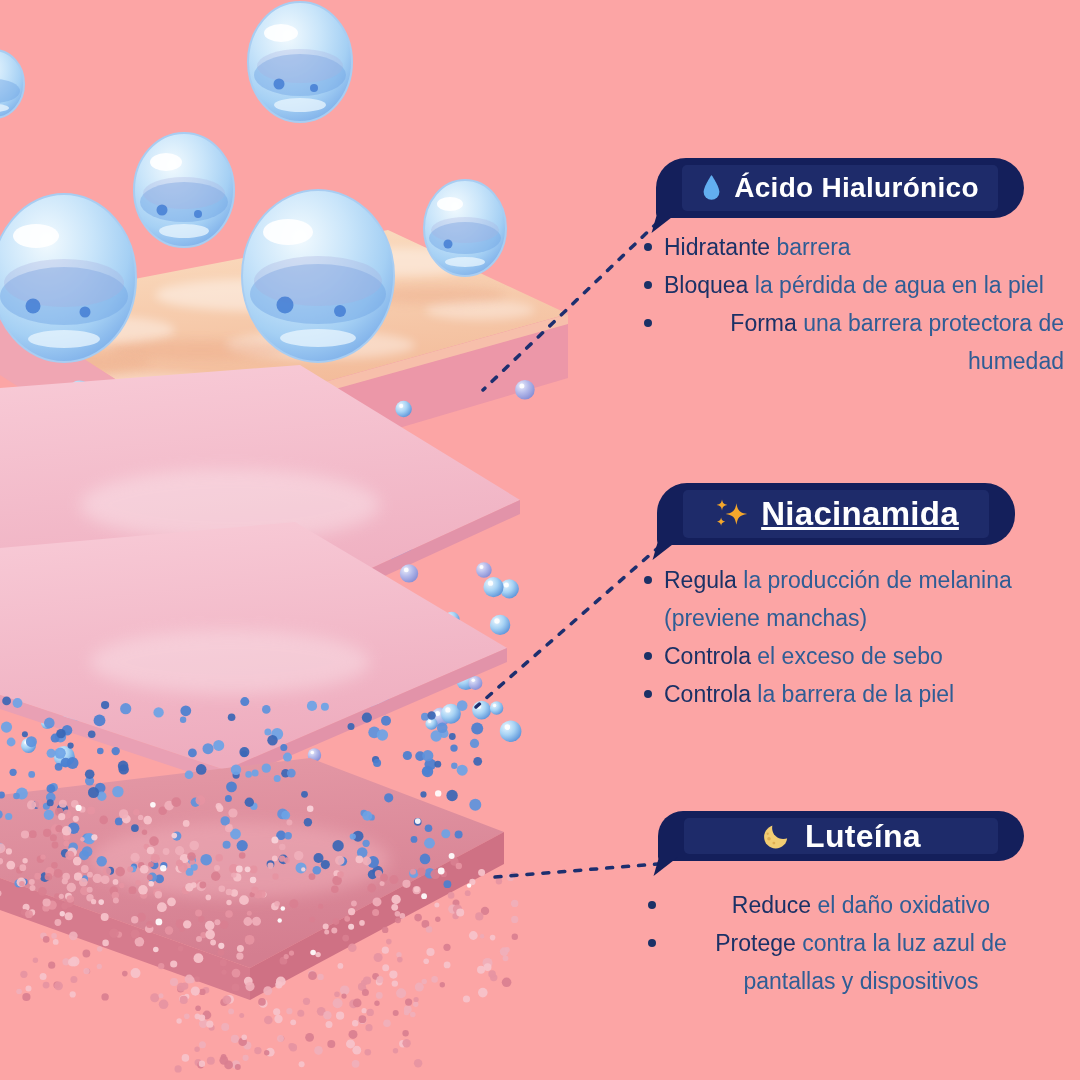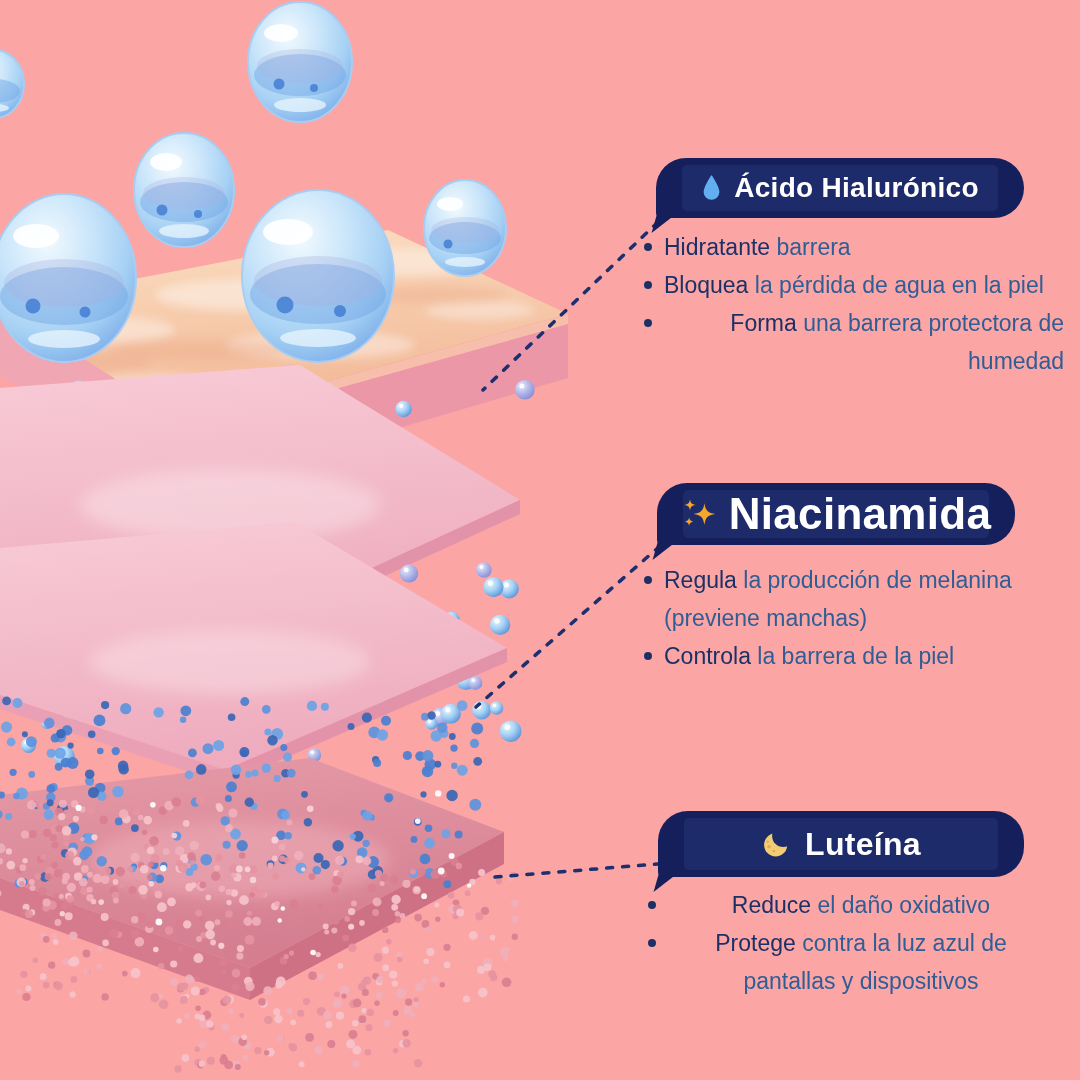--- a/index.html
+++ b/index.html
@@ -9,24 +9,24 @@
   svg.connectors{position:absolute;left:0;top:0;pointer-events:none;}
 
   
   .pill{position:absolute;background:#141f5b;border-radius:30px 30px 30px 5px;}
   .pill::after{content:"";position:absolute;left:1px;bottom:-15px;width:0;height:0;
                border-top:19px solid #141f5b;border-right:19px solid transparent;
                transform:skewX(-16deg);transform-origin:left top;}
   .pill-inner{position:absolute;left:26px;right:26px;top:7px;bottom:7px;background:#1e2b6a;border-radius:5px;}
   .pill-content{position:relative;display:flex;align-items:center;justify-content:center;gap:12px;height:100%;z-index:1;}
   .pill-title{color:#ffffff;font-weight:700;letter-spacing:.3px;white-space:nowrap;}
-  .t28{font-size:28px;} .t33{font-size:44px;} .t32{font-size:32px;}
+  .t28{font-size:28px;} .t33{font-size:33px;text-decoration:underline;} .t32{font-size:32px;}
   .pill1{left:656px;top:158px;width:368px;height:60px;}
   .pill2{left:657px;top:483px;width:358px;height:62px;}
-  .pill3{left:658px;top:811px;width:366px;height:66px;}
+  .pill3{left:658px;top:811px;width:366px;height:50px;}
   .pill-icon{display:flex;align-items:center;}
 
   
   .bullets{position:absolute;list-style:none;margin:0;padding:0;}
   .bullets li{position:relative;padding-left:26px;font-size:23px;line-height:38px;color:#2f5d95;}
   .bullets li::before{content:"";position:absolute;left:6px;top:15px;width:8px;height:8px;
                       border-radius:50%;background:#1b3166;}
   .bullets b{color:#1b3166;font-weight:400;}
   #list1{left:638px;top:228px;width:450px;}
   #list1 li.narrow{max-width:400px;text-align:right;}
@@ -1034,20 +1034,21 @@
           <path d="M26 8C27.5 16.5 29.5 18.5 38 20C29.5 21.5 27.5 23.5 26 32C24.5 23.5 22.5 21.5 14 20C22.5 18.5 24.5 16.5 26 8Z" fill="#f5a72b"></path>
           <path d="M10 4C10.8 8.2 11.8 9.2 16 10C11.8 10.8 10.8 11.8 10 16C9.2 11.8 8.2 10.8 4 10C8.2 9.2 9.2 8.2 10 4Z" fill="#f5a72b"></path>
           <path d="M9 24C9.6 27 10.5 27.9 13.5 28.5C10.5 29.1 9.6 30 9 33C8.4 30 7.5 29.1 4.5 28.5C7.5 27.9 8.4 27 9 24Z" fill="#f5a72b"></path>
         </svg>
       </span>
       <span class="pill-title t33">Niacinamida</span>
     </div>
   </div>
   <ul class="bullets" id="list2">
     <li><b>Regula</b><span> la producción de melanina (previene manchas)</span></li>
+    <li><b>Controla</b><span> el exceso de sebo</span></li>
     <li><b>Controla</b><span> la barrera de la piel</span></li>
   </ul>
 
   <div class="pill pill3">
     <div class="pill-inner"></div>
     <div class="pill-content">
       <span class="pill-icon">
         <svg width="32" height="32" viewBox="0 0 36 36">
           <circle cx="16.5" cy="19" r="13" mask="url(#moonM)" fill="#f2cd72"></circle>
           <circle cx="9" cy="21" r="2" fill="#dfae52"></circle>

